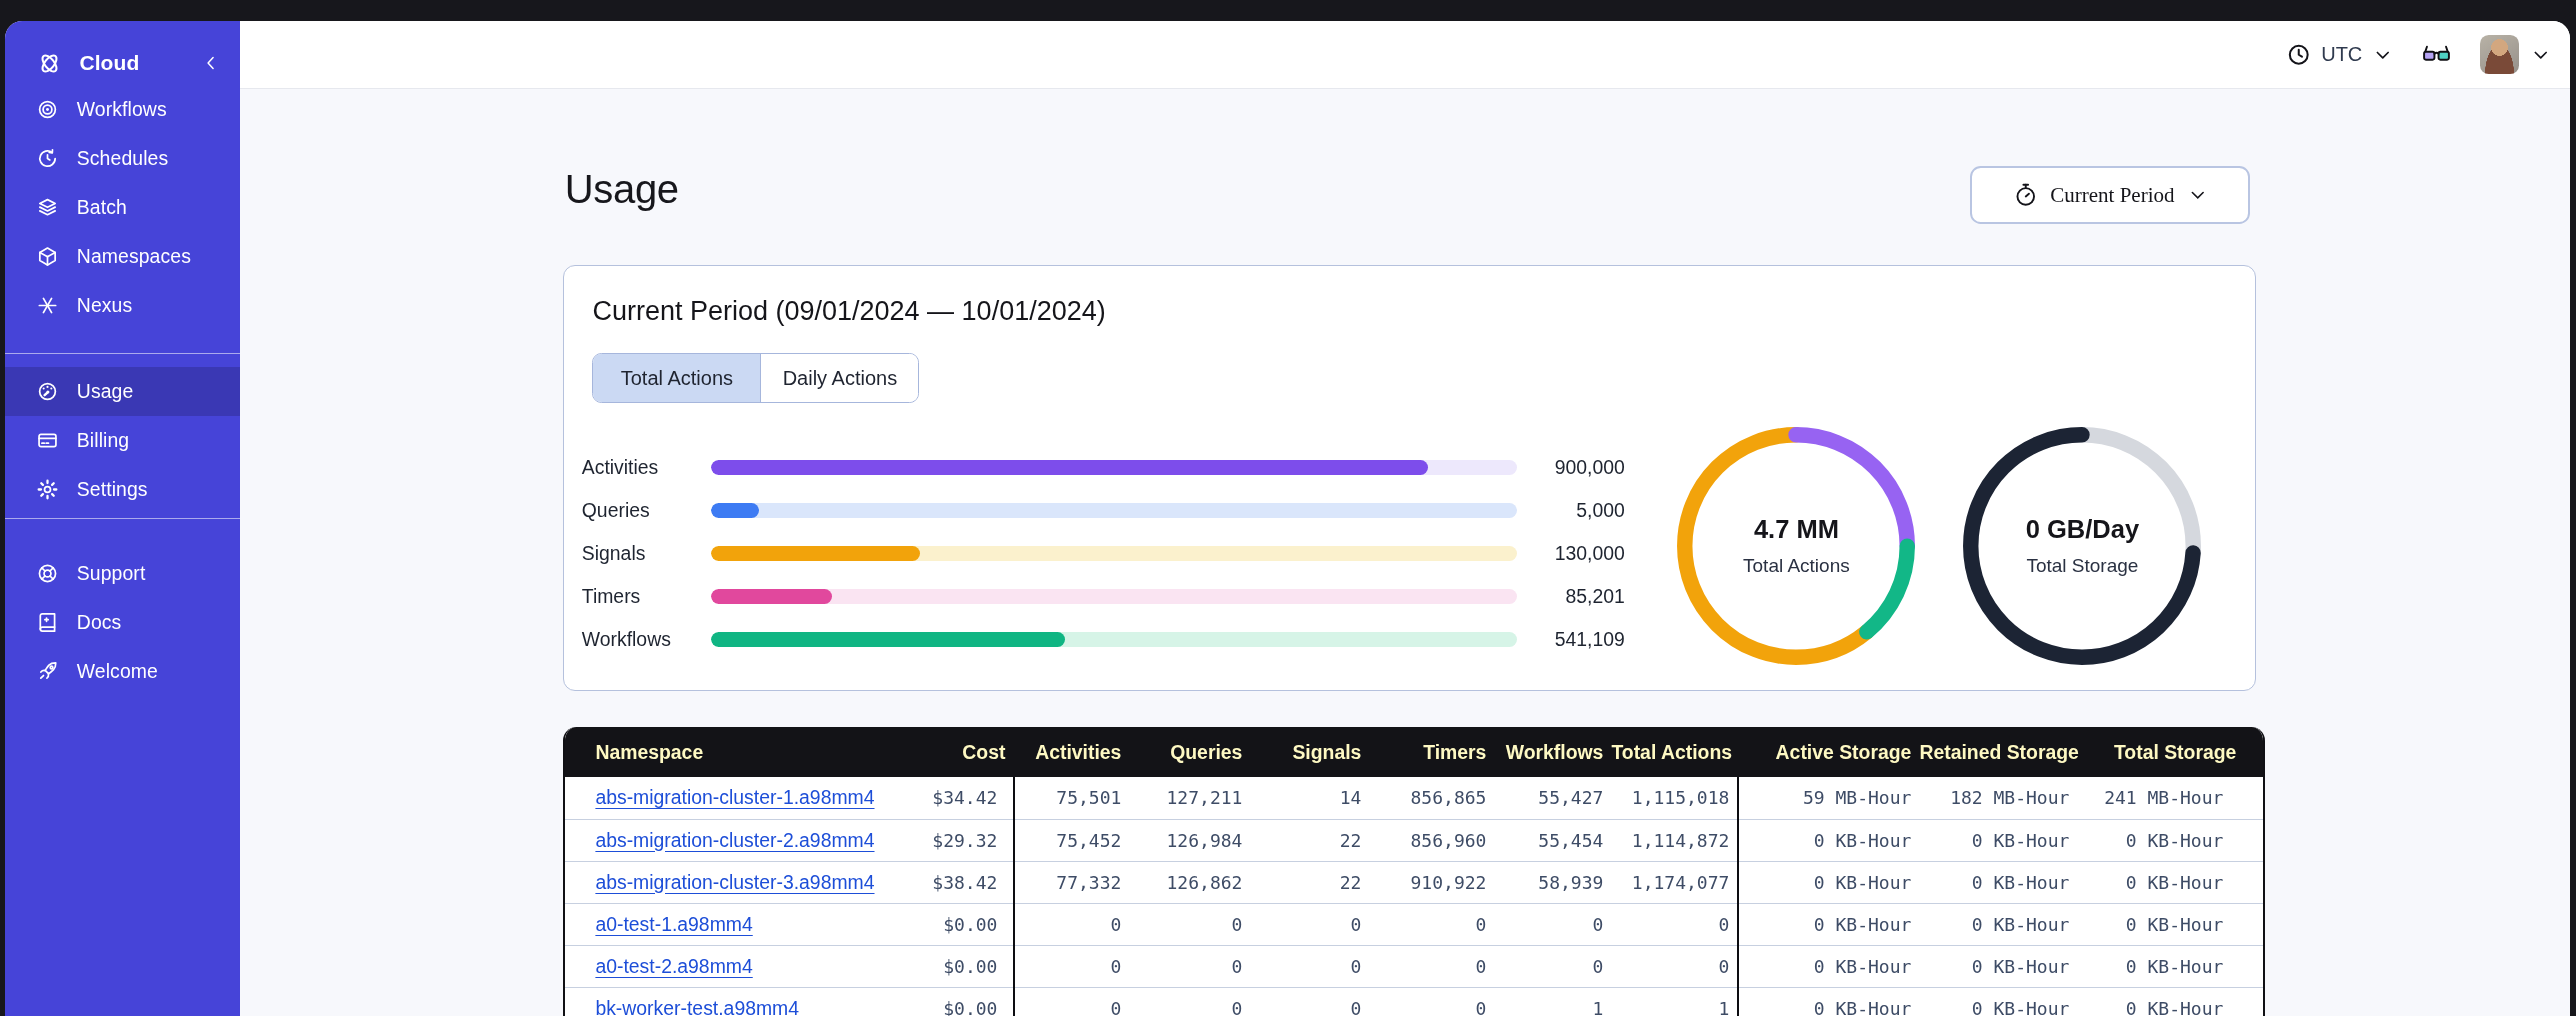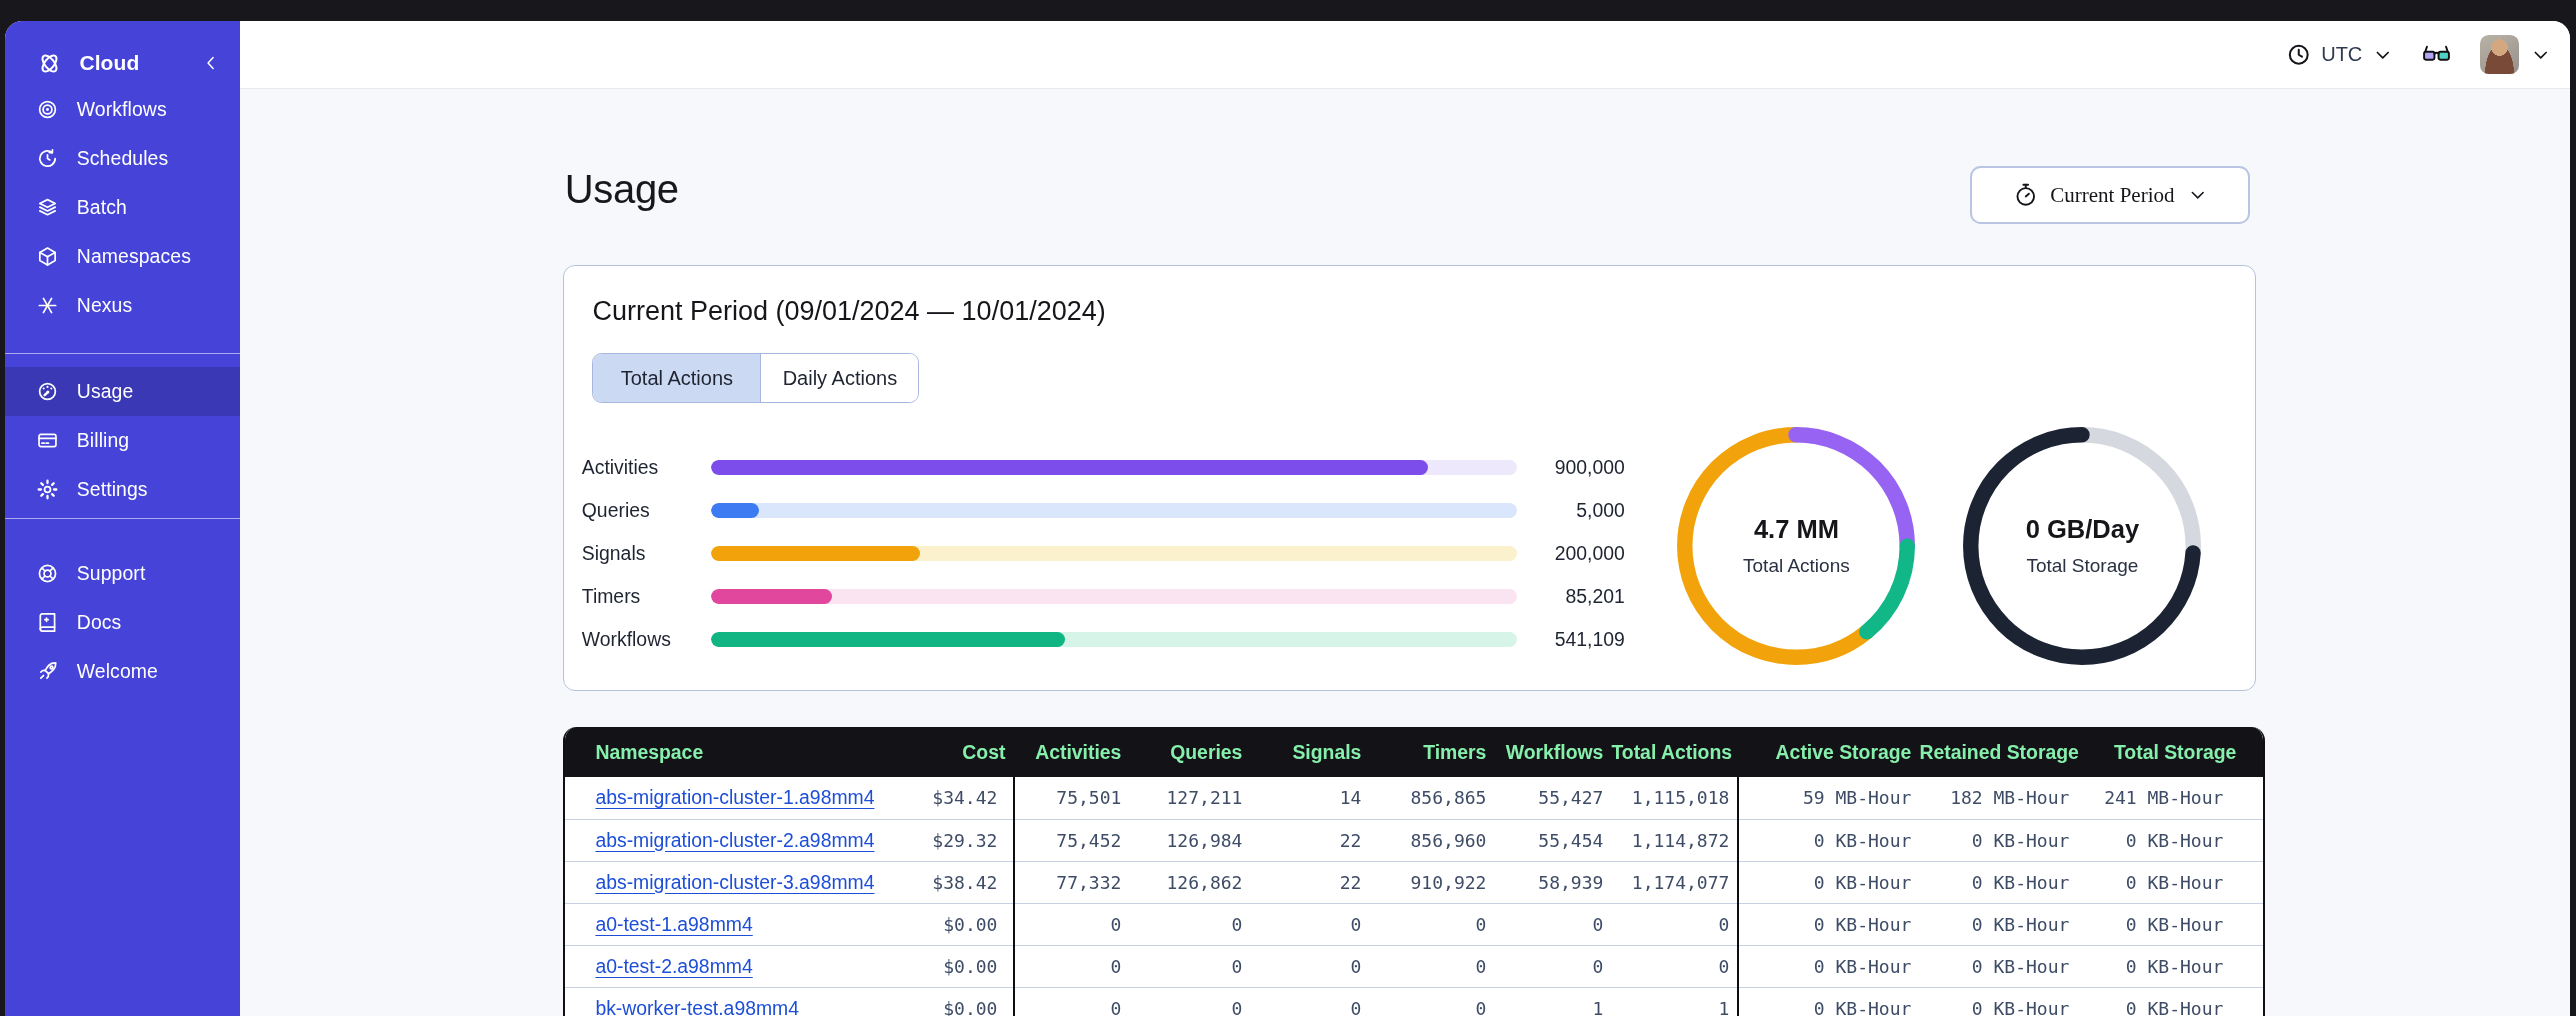--- a/index.html
+++ b/index.html
@@ -80,21 +80,21 @@
   .donut-label { font-size: 19px; color: #2A3142; margin-top: 10.7px; }
 
   
   .table-wrap { position: absolute; left: 0; top: 636px; width: 1702px;
                 border-left: 2px solid #101014; border-right: 2px solid #101014;
                 border-radius: 13.4px 13.4px 0 0; overflow: hidden; }
   table { border-collapse: collapse; width: 1698px; table-layout: fixed; background: #fff; }
   col.w0{width:285px} col.w1{width:164px} col.w2{width:115px} col.w3{width:121px}
   col.w4{width:119px} col.w5{width:125px} col.w6{width:117px} col.w7{width:127px}
   col.w8{width:181px} col.w9{width:158px} col.w10{width:186px}
-  thead th { background: #131317; color: #86efac; height: 50px; font-size: 19.4px; font-weight: 600;
+  thead th { background: #131317; color: #fef9c3; height: 50px; font-size: 19.4px; font-weight: 600;
              text-align: right; padding-right: 8px; white-space: nowrap; }
   thead th.first { text-align: left; padding-left: 30px; }
   thead th.last { padding-right: 27px; }
   tbody td { height: 42px; font-family: "DejaVu Sans Mono", monospace; font-size: 18px; color: #3E4C66;
              text-align: right; padding-right: 8px; white-space: nowrap; background: #fff; }
   tbody tr + tr td { border-top: 1.3px solid #C7D0E0; margin-top: 19px; }
   tbody td.c1 { padding-right: 16px; }
   tbody td.c10 { padding-right: 40px; }
   tbody td.c2, tbody td.c8, thead th.c2, thead th.c8 { border-left: 2.7px solid #0D0D11; }
   thead th.c2, thead th.c8 { border-left-color: #131317; }
@@ -284,21 +284,21 @@
               <div class="bar-track" style="background: rgb(218, 230, 251);">
                 <div class="bar-fill" style="width: 6%; background: rgb(61, 123, 243);"></div>
               </div>
               <span class="bar-value">5,000</span>
             </div>
             <div class="bar-row">
               <span class="bar-label">Signals</span>
               <div class="bar-track" style="background: rgb(251, 241, 205);">
                 <div class="bar-fill" style="width: 26%; background: rgb(242, 163, 11);"></div>
               </div>
-              <span class="bar-value">200,000</span>
+              <span class="bar-value">130,000</span>
             </div>
             <div class="bar-row">
               <span class="bar-label">Timers</span>
               <div class="bar-track" style="background: rgb(250, 228, 242);">
                 <div class="bar-fill" style="width: 15%; background: rgb(225, 72, 157);"></div>
               </div>
               <span class="bar-value">85,201</span>
             </div>
             <div class="bar-row">
               <span class="bar-label">Workflows</span>

